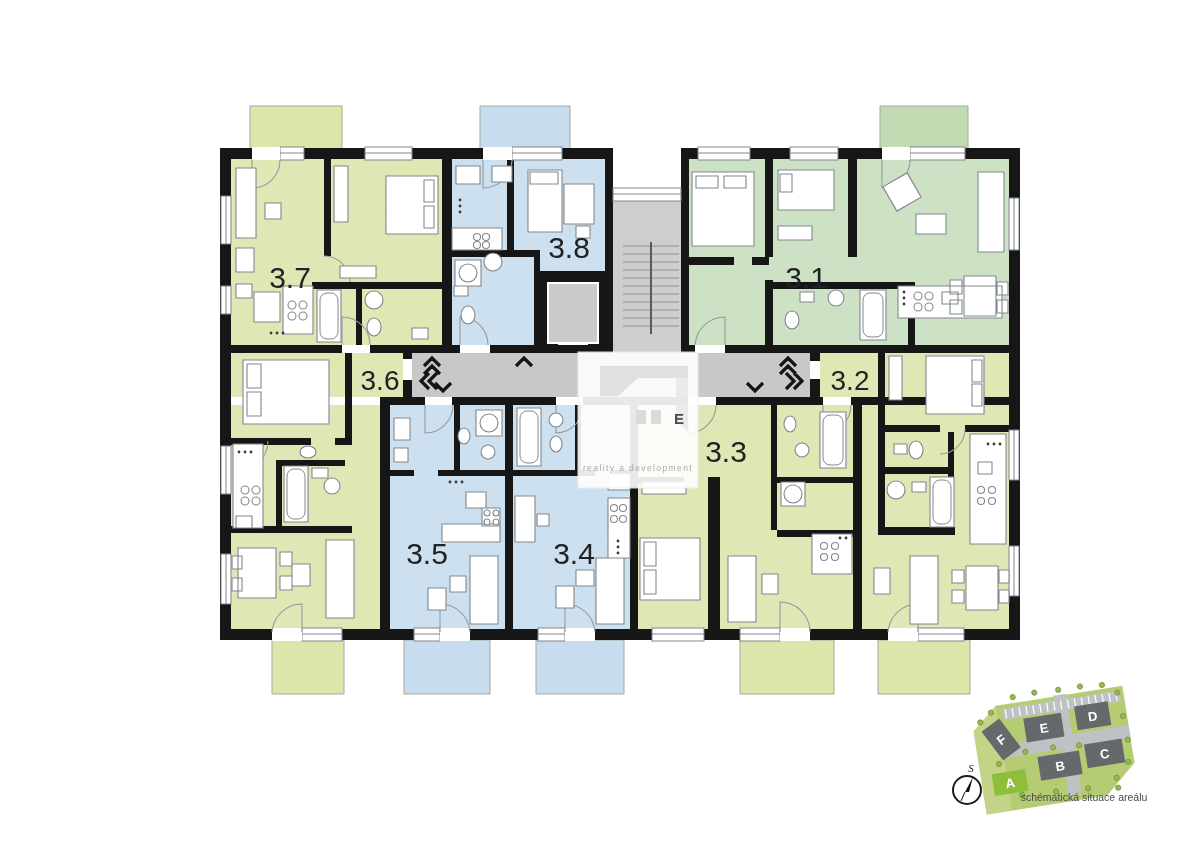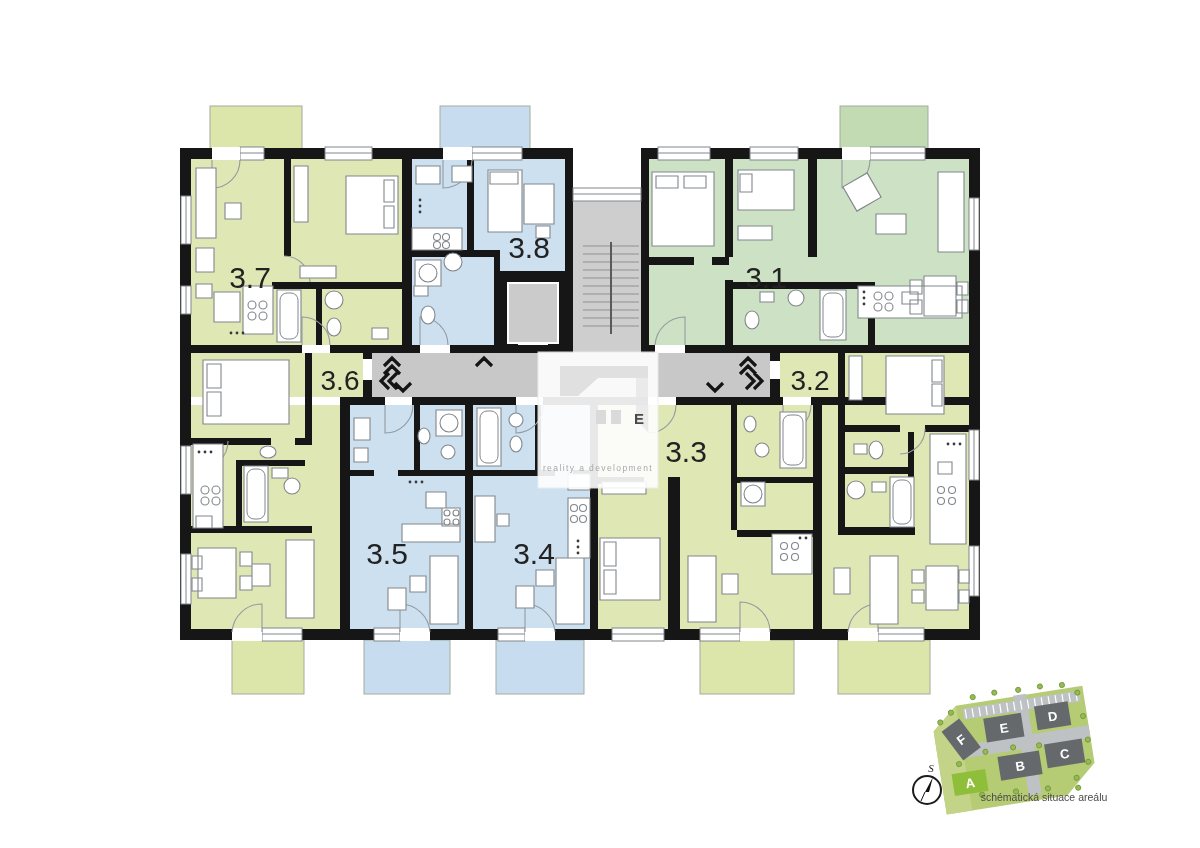--- a/index.html
+++ b/index.html
@@ -1,16 +1,16 @@
 <!DOCTYPE html>
 <html><head>
 <meta charset="utf-8">
 <style>
   html,body{margin:0;padding:0;background:#ffffff;}
-  .stage{width:972px;height:848px;position:relative;background:#fff;font-family:"Liberation Sans",sans-serif;}
+  .stage{width:972px;height:848px;position:relative;background:#fff;font-family:"Liberation Sans",sans-serif;margin-left:40px;}
   svg{display:block;}
   .unit-label{font-family:"Liberation Sans",sans-serif;font-size:30px;fill:#222;}
   .hall-label{font-family:"Liberation Sans",sans-serif;font-size:28px;fill:#222;}
   .furn{fill:#ffffff;stroke:#82878c;stroke-width:1.1;}
   .fixt{fill:#ffffff;stroke:#82878c;stroke-width:1.1;}
   .tub-in{fill:none;stroke:#82878c;stroke-width:1;}
   .win{fill:#ffffff;stroke:#82878c;stroke-width:1;}
   .win-line{stroke:#82878c;stroke-width:1;fill:none;}
   .door-gap{fill:#ffffff;}
   .arc{stroke:#949ba1;stroke-width:1.1;fill:none;}

